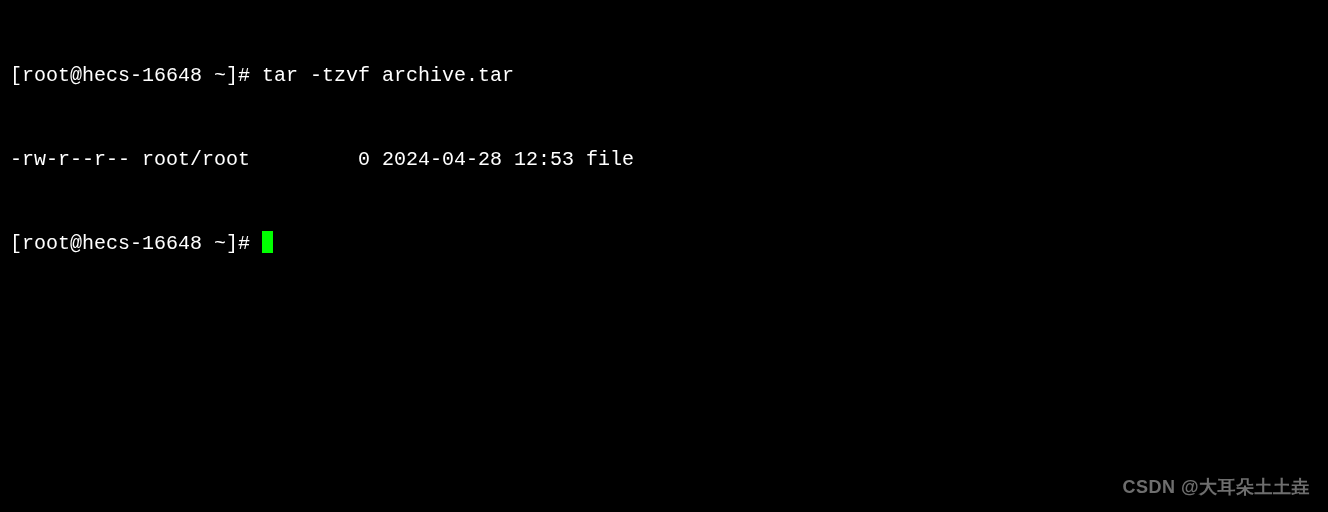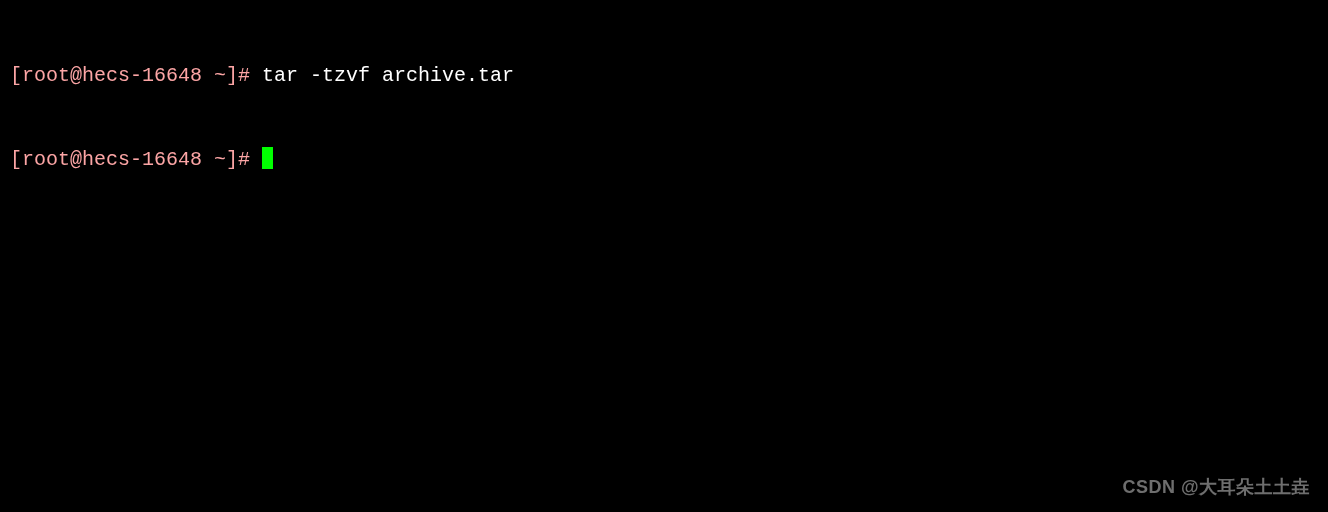--- a/index.html
+++ b/index.html
@@ -19,21 +19,21 @@
       position: relative;
       overflow: hidden;
     }
     .terminal {
       white-space: pre;
     }
     .line {
       display: block;
     }
     .prompt {
-      color: #fca5a5;
+      color: #ffffff;
     }
     .output {
       color: #ffffff;
     }
     .cursor {
       display: inline-block;
       width: 11px;
       height: 22px;
       background-color: #00ff00;
       vertical-align: text-bottom;
@@ -48,16 +48,17 @@
       font-size: 18px;
       letter-spacing: 0.5px;
       font-weight: bold;
     }
   </style>
 </head>
 <body>
 
 <div class="terminal">
   <div class="line"><span class="prompt">[root@hecs-16648 ~]# </span><span>tar -tzvf archive.tar</span></div>
+  <div class="line"><span class="output">-rw-r--r-- root/root         0 2024-04-28 12:53 file</span></div>
   <div class="line"><span class="prompt">[root@hecs-16648 ~]# </span><span class="cursor"></span></div>
 </div>
 
 <div class="watermark">CSDN @大耳朵土土垚</div>
 
 </body></html>

